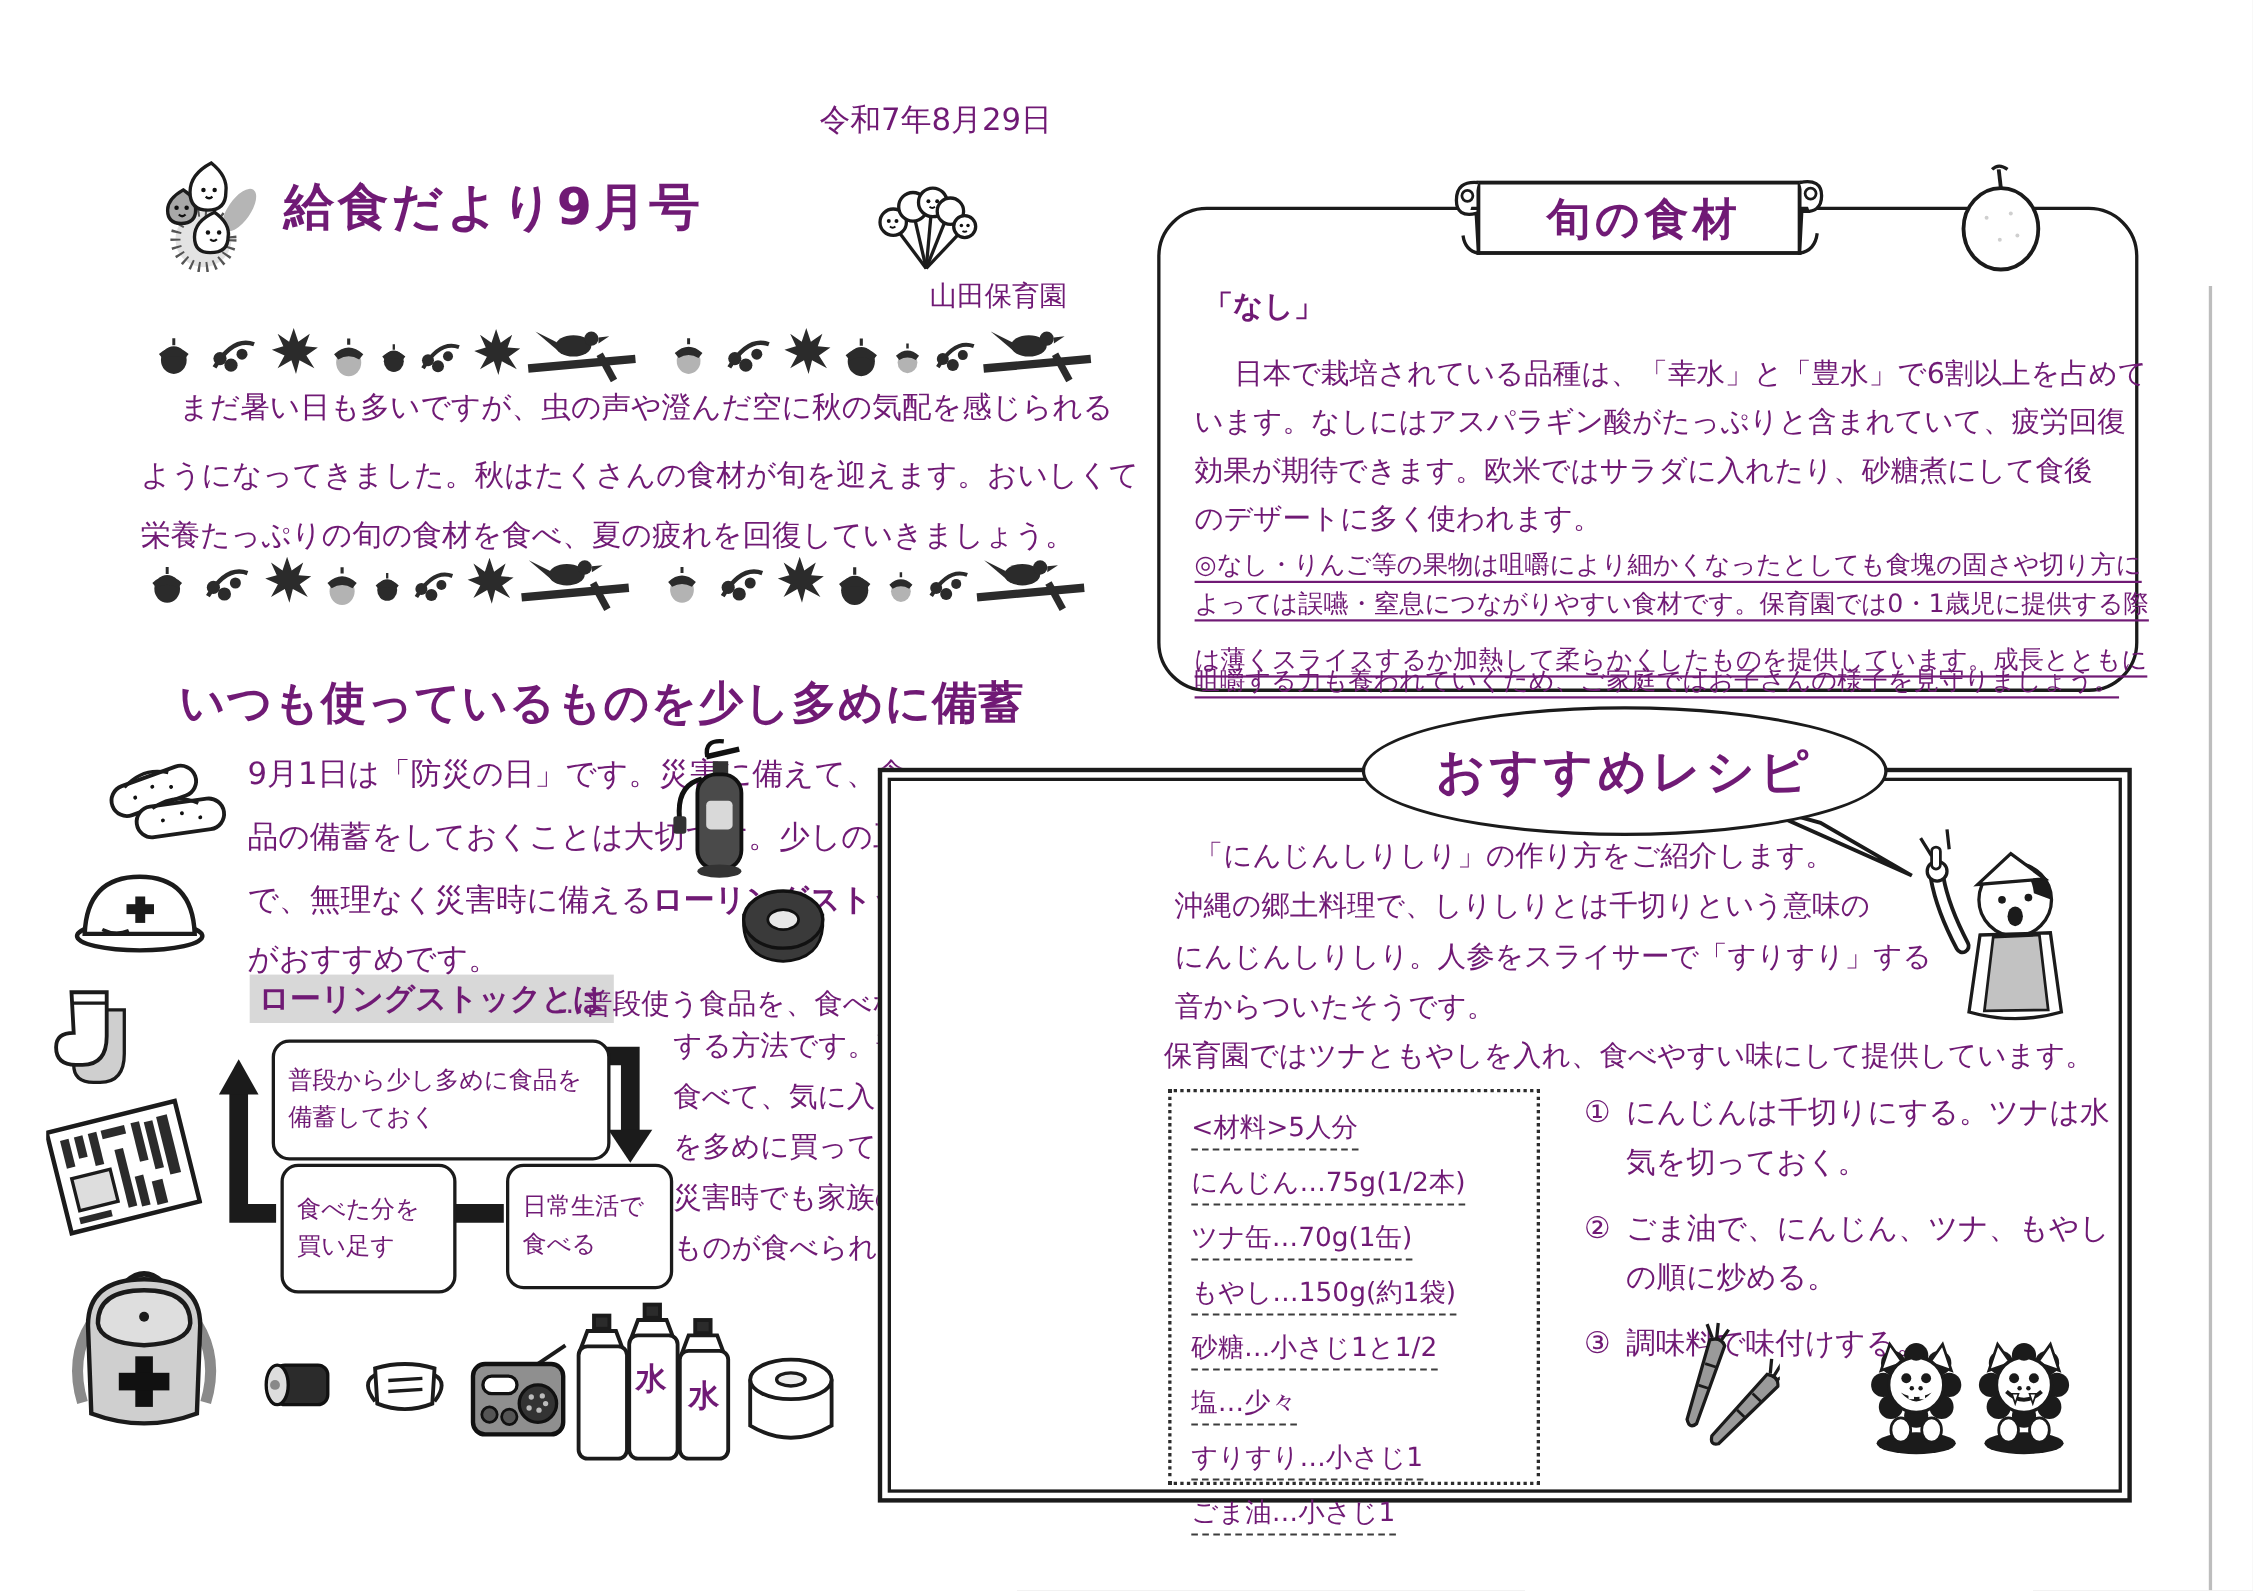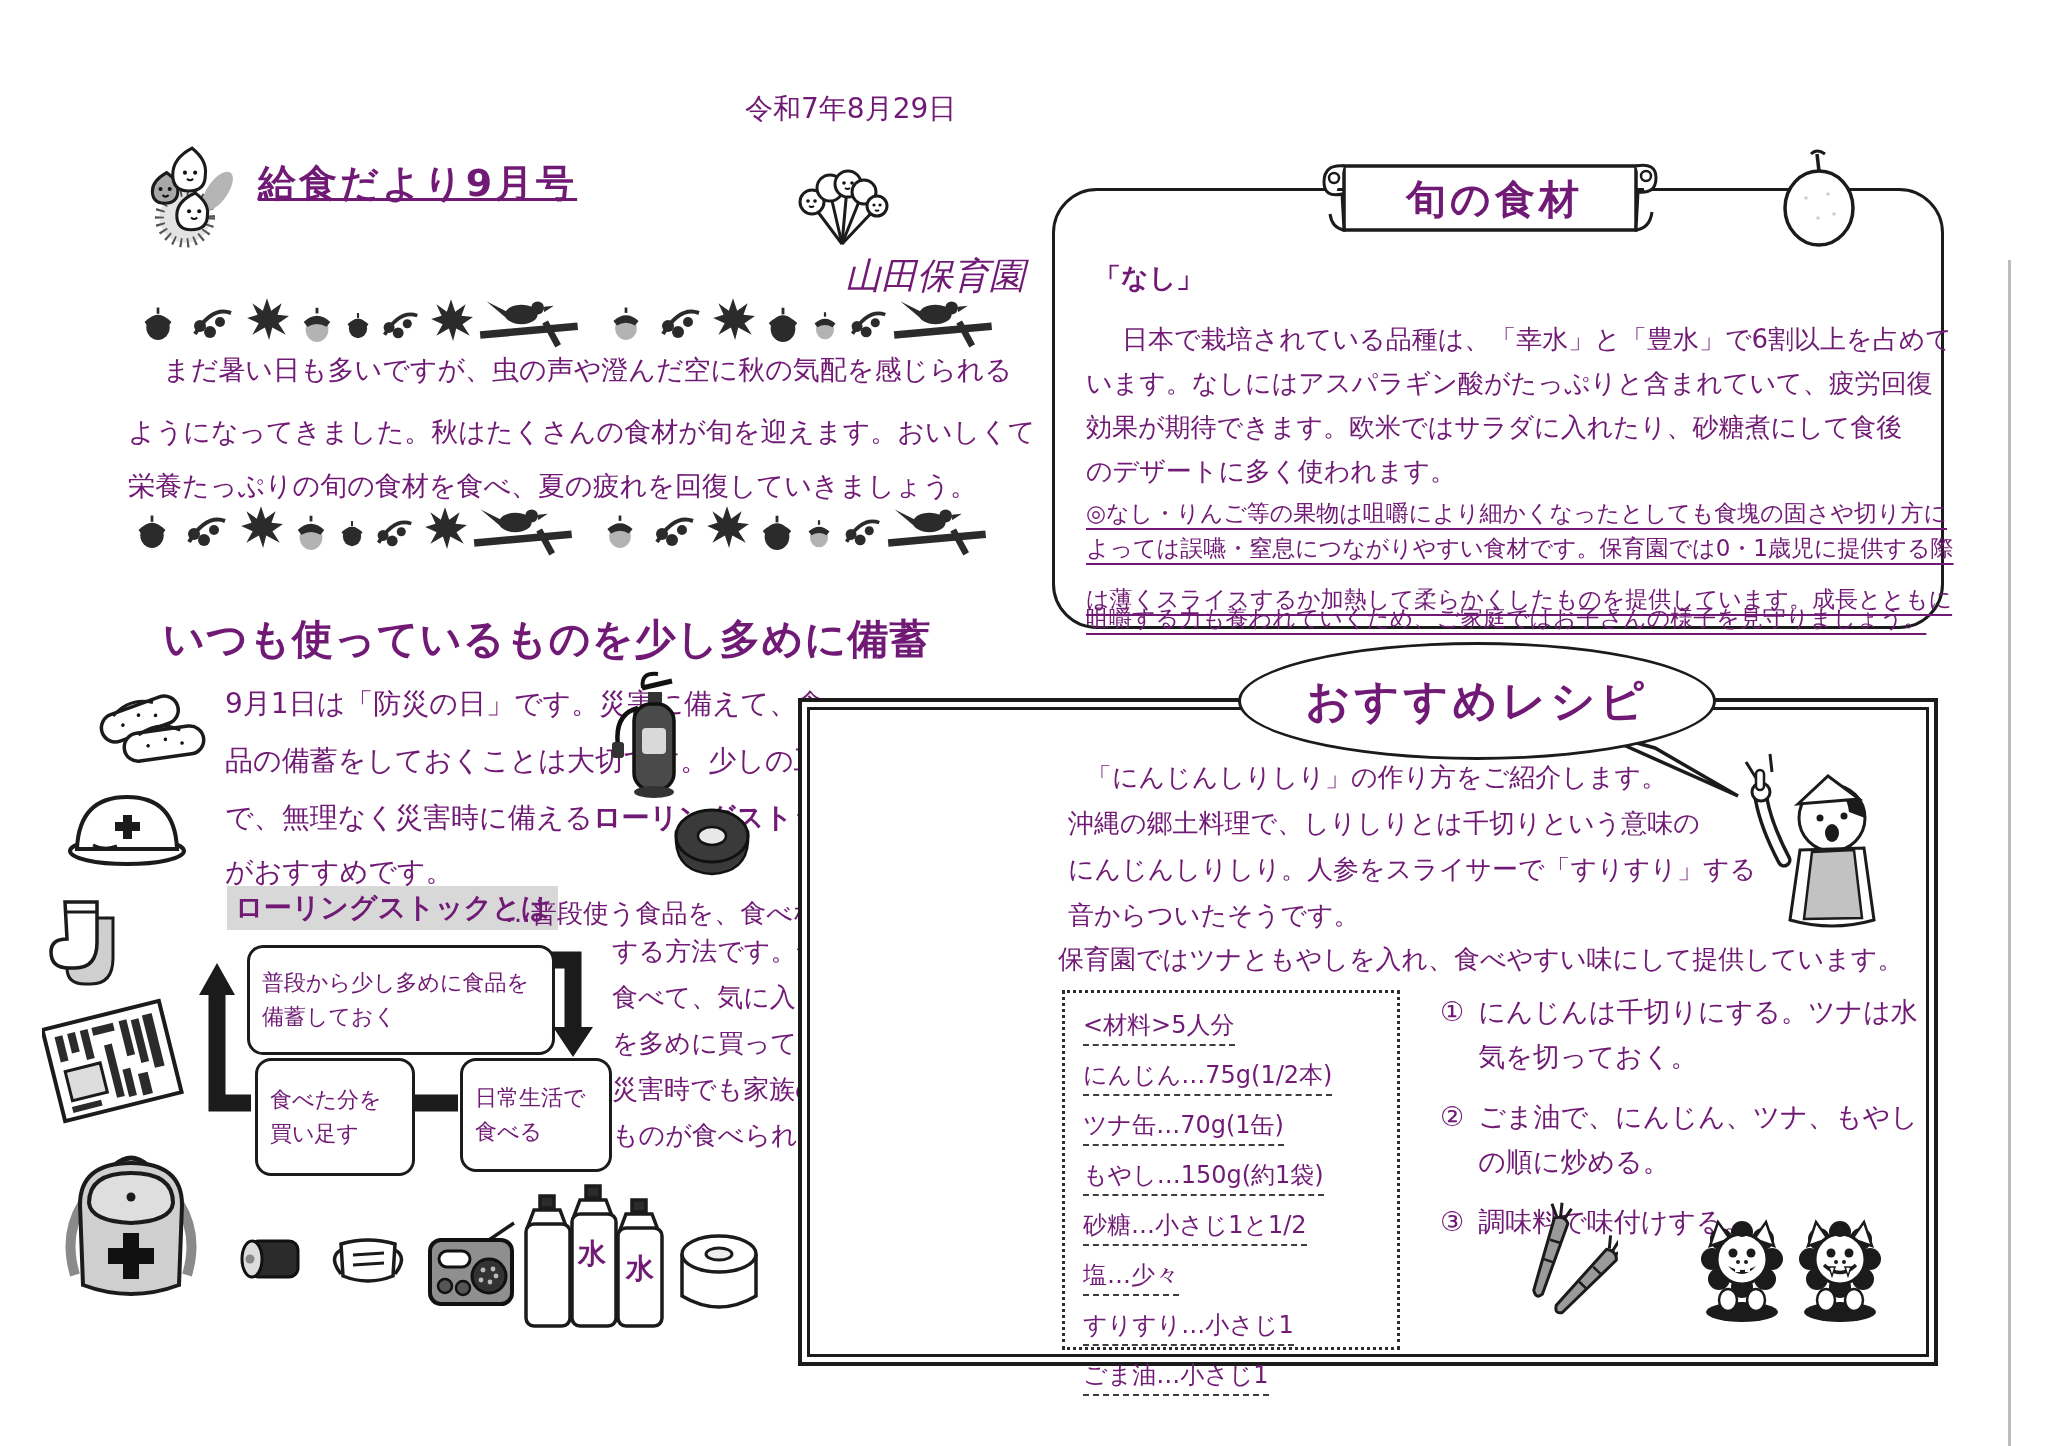--- a/index.html
+++ b/index.html
@@ -2,22 +2,22 @@
 <html><head>
 <meta charset="utf-8">
 <style>
   html,body{margin:0;padding:0;background:#e9e9e9;}
   #page{position:relative;width:2048px;height:1446px;background:#ffffff;
         font-family:"DejaVu Sans","Liberation Sans",sans-serif;color:#701a75;overflow:hidden;}
   .abs{position:absolute;}
   .nw{white-space:nowrap;}
   .b900{font-weight:900;}
   .date{font-size:28px;}
-  .main-title{font-size:38px;font-weight:900;letter-spacing:3px;text-decoration:underline;}
-  .school{font-size:36px;font-style:italic;}
+  .main-title{font-size:46px;font-weight:900;letter-spacing:3px;}
+  .school{font-size:25px;}
   .intro-line{font-size:27px;}
   .sec-head{font-size:41px;font-weight:900;letter-spacing:1px;}
   .body28{font-size:28px;}
   .rolling-term{font-size:28px;font-weight:900;background:#d8d8d8;padding:3px 8px;}
   .def-line{font-size:26px;line-height:46px;white-space:nowrap;}
   .cycle-box{position:absolute;border:3px solid #1b1b1b;border-radius:16px;background:#fff;
              font-size:22px;line-height:1.55;padding:8px 12px;display:flex;align-items:center;}
   .panel1{position:absolute;border:3px solid #1b1b1b;border-radius:45px;background:#fff;}
   .panel2{position:absolute;border:4px solid #1b1b1b;background:#fff;}
   .panel2-inner{position:absolute;inset:5px;border:3px solid #1b1b1b;pointer-events:none;}

